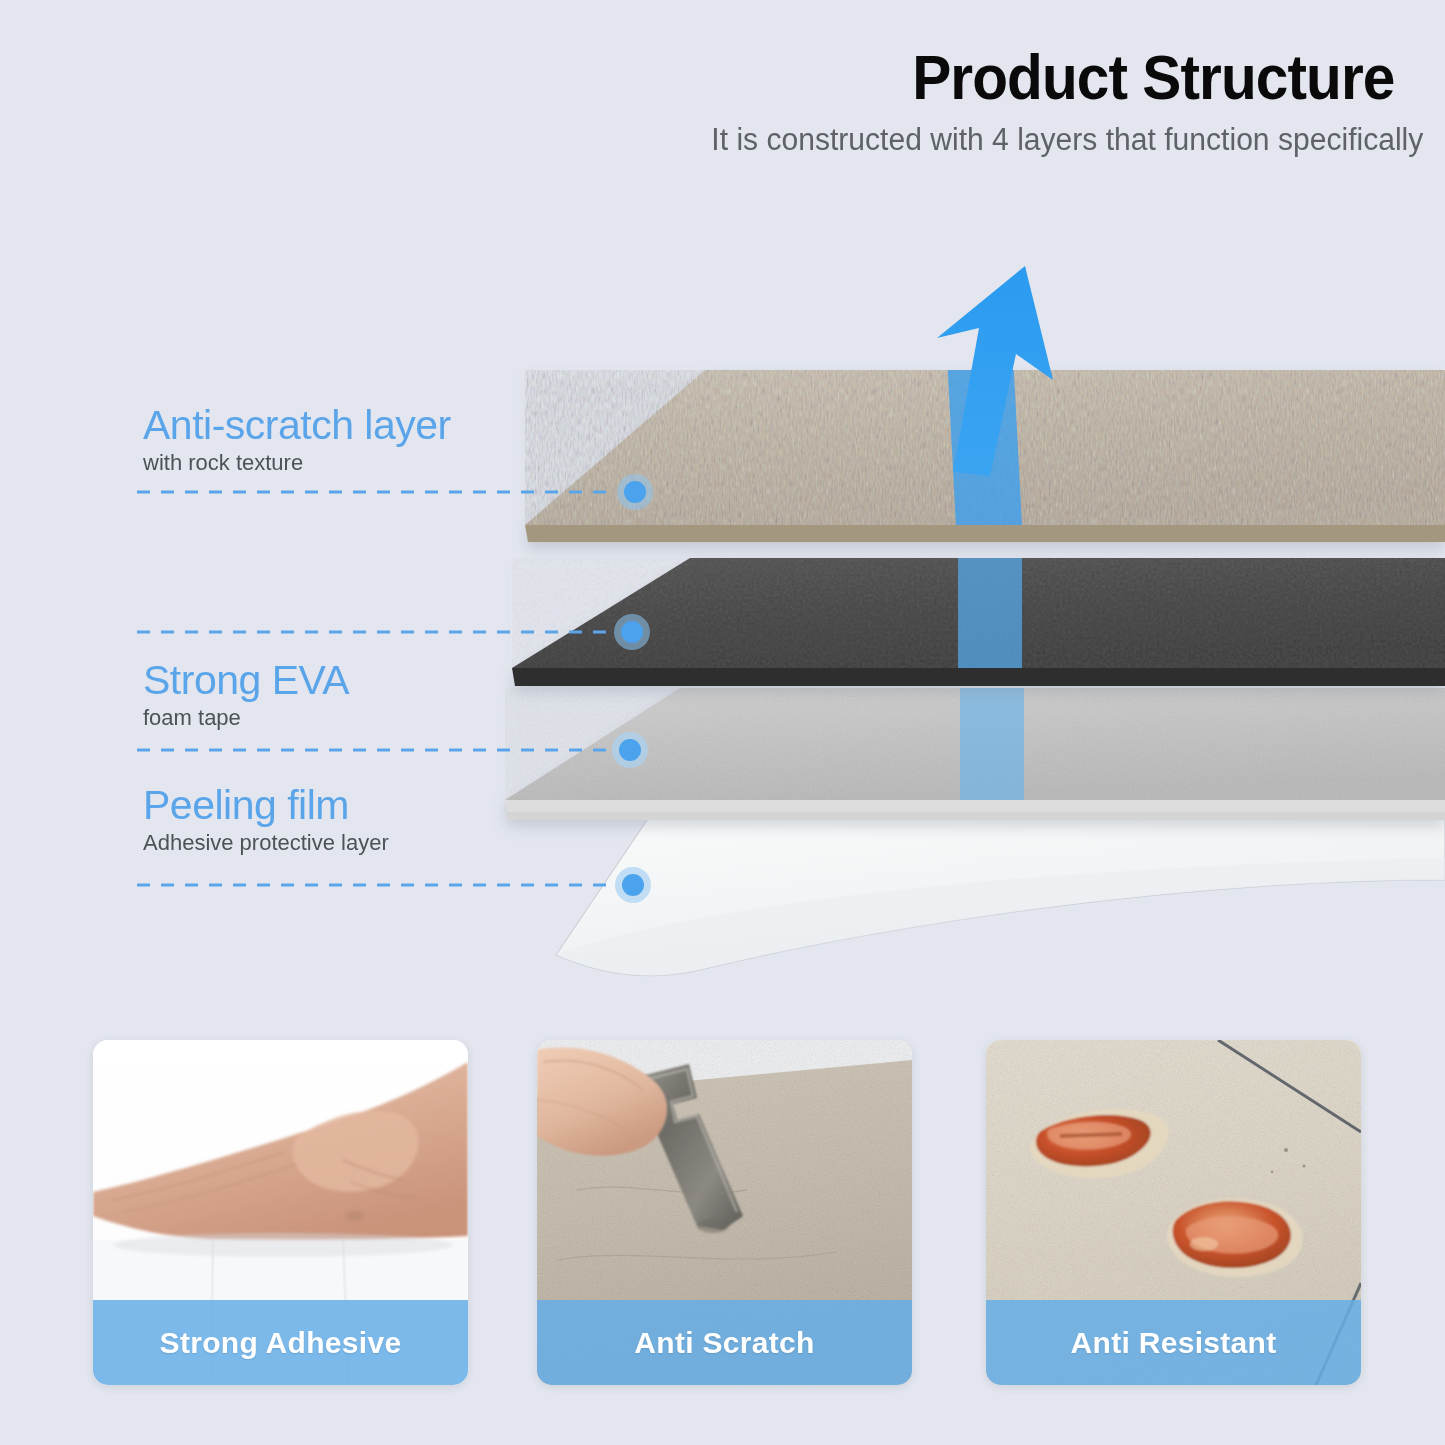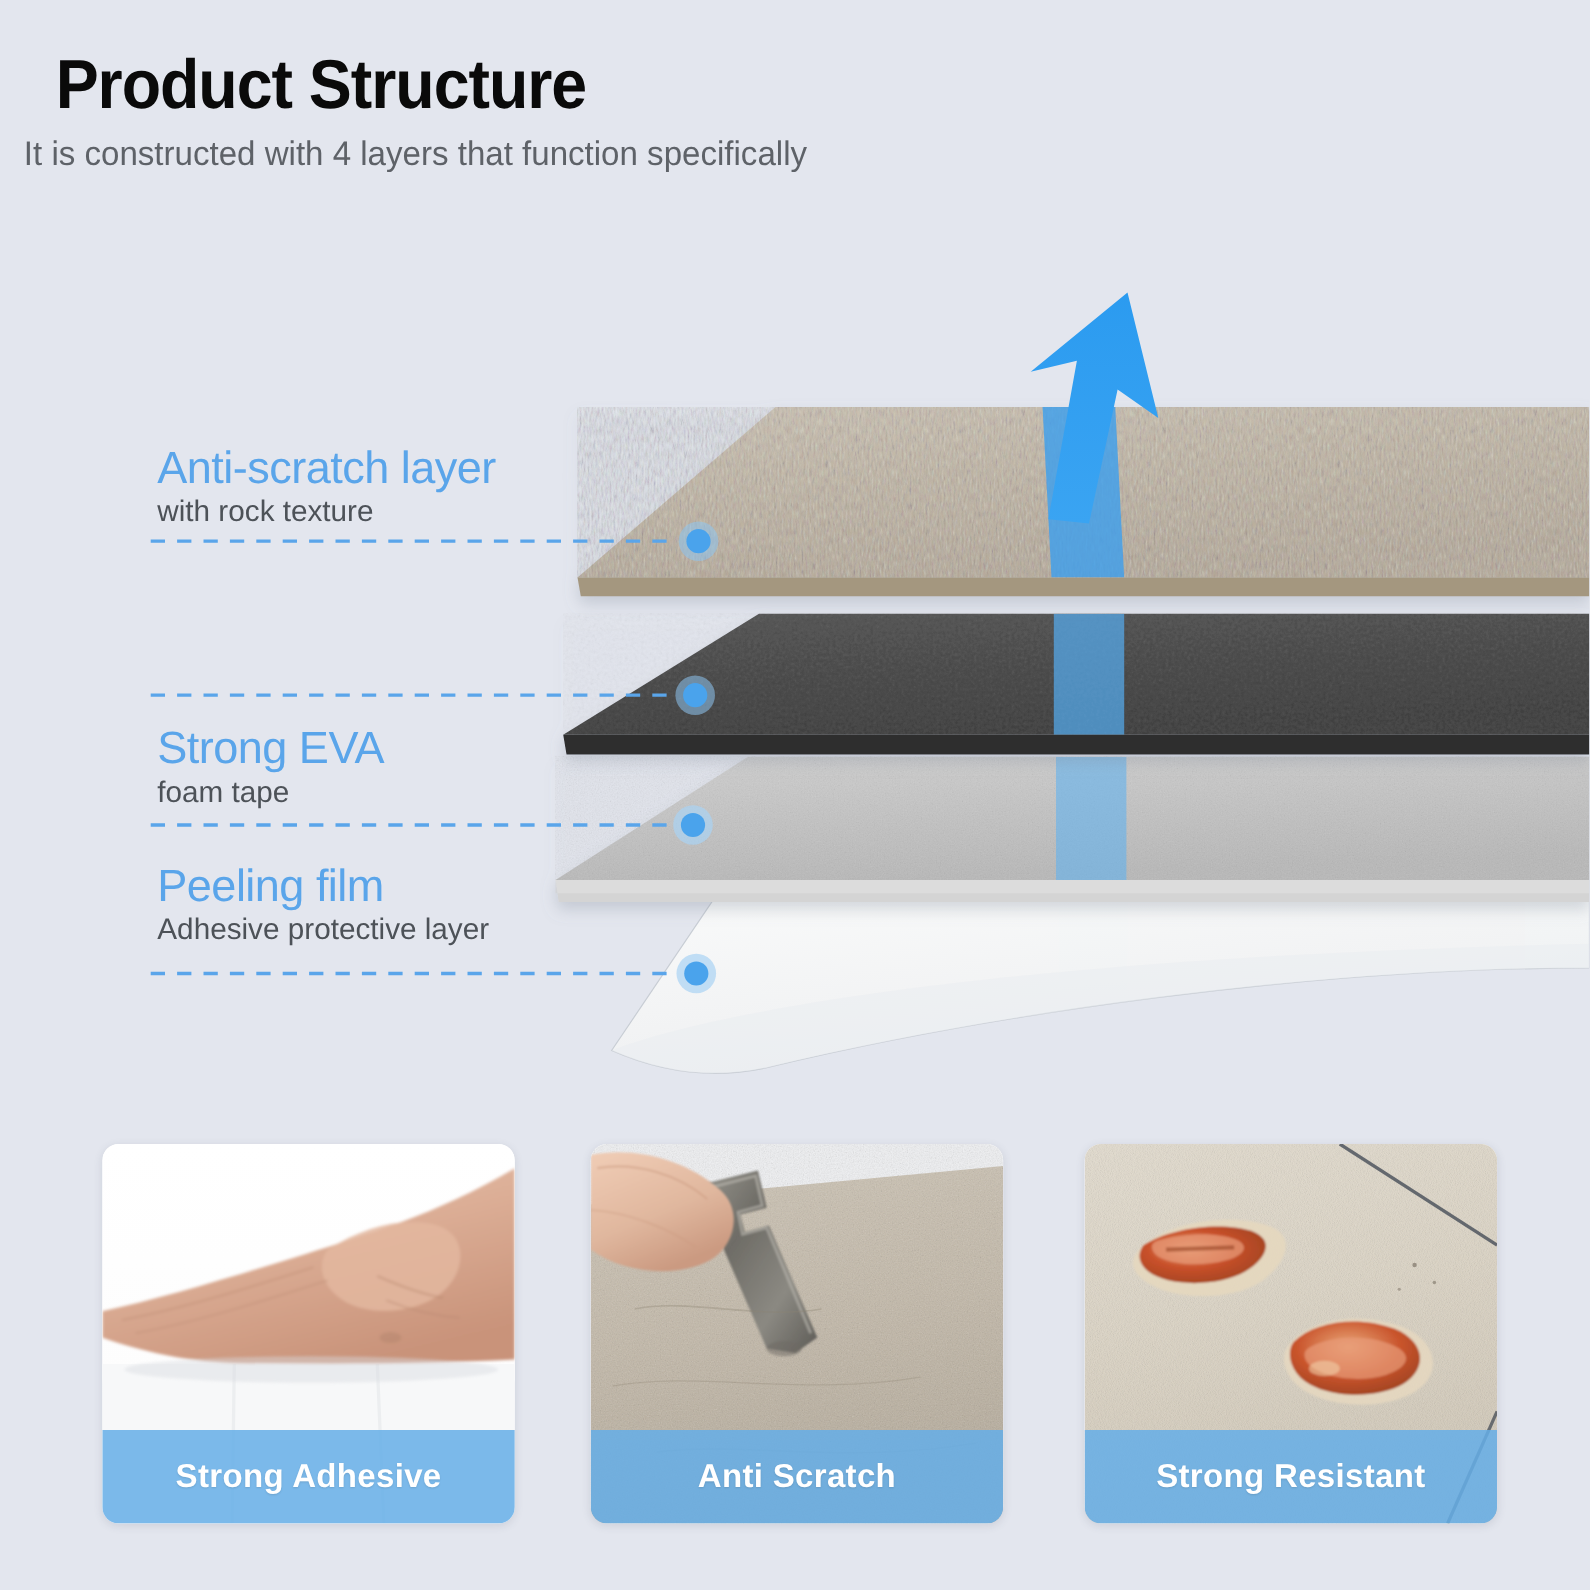--- a/index.html
+++ b/index.html
@@ -4,21 +4,21 @@
 <style>
   html,body{margin:0;padding:0;}
   body{
     width:1445px;height:1445px;
     background:#e3e6ee;
     font-family:"Liberation Sans", sans-serif;
     overflow:hidden;position:relative;
   }
 
   
-  #header{position:absolute;top:0;left:0;width:1445px;text-align:left;}
+  #header{position:absolute;top:0;left:0;width:1445px;text-align:right;}
   #page-title{
     margin:0;padding-top:44px;
     font-size:63px;line-height:1.05;font-weight:bold;
     letter-spacing:-1px;color:#0a0a0a;
     font-family:"Liberation Sans Narrow","Liberation Sans",sans-serif;
     transform:scaleX(.93);
   }
   #page-subtitle{
     margin:0;padding-top:12px;
     font-size:31px;color:#5e6268;font-weight:400;
@@ -29,21 +29,21 @@
   #diagram{position:absolute;left:0;top:180px;width:1445px;height:840px;}
   #diagram svg{position:absolute;left:0;top:0;}
 
   
   .layer-label{position:absolute;left:143px;}
   .layer-label .title{
     font-size:41px;font-weight:normal;color:#5aa5ea;
     line-height:1.0;white-space:nowrap;letter-spacing:-.5px;
   }
   .layer-label .sub{
-    font-size:27px;color:#4d5258;line-height:1.15;
+    font-size:22px;color:#4d5258;line-height:1.15;
     margin-top:4px;white-space:nowrap;
   }
 
   
   #cards{position:absolute;left:0;top:1040px;width:1445px;height:390px;}
   .card{
     position:absolute;top:0;width:375px;height:345px;
     border-radius:15px;overflow:hidden;background:#fff;
     box-shadow:0 2px 8px rgba(60,70,90,.13);
   }
@@ -378,15 +378,15 @@
           <path d="M206,184 C230,172 266,174 286,186 C298,194 292,204 274,210
                    C248,218 212,212 202,198 C198,191 200,187 206,184 Z" fill="#e89a77" opacity=".72"></path>
           <ellipse cx="218" cy="204" rx="14" ry="7" fill="#f0cfa8" opacity=".6"></ellipse>
         </g>
 
         <circle cx="300" cy="110" r="2" fill="#5c5145" opacity=".5"></circle>
         <circle cx="318" cy="126" r="1.6" fill="#5c5145" opacity=".45"></circle>
         <circle cx="286" cy="132" r="1.4" fill="#5c5145" opacity=".4"></circle>
       </svg>
     </div>
-    <div class="card-caption">Strong Resistant</div>
+    <div class="card-caption">Anti Resistant</div>
   </div>
 </div>
 
 </body></html>

